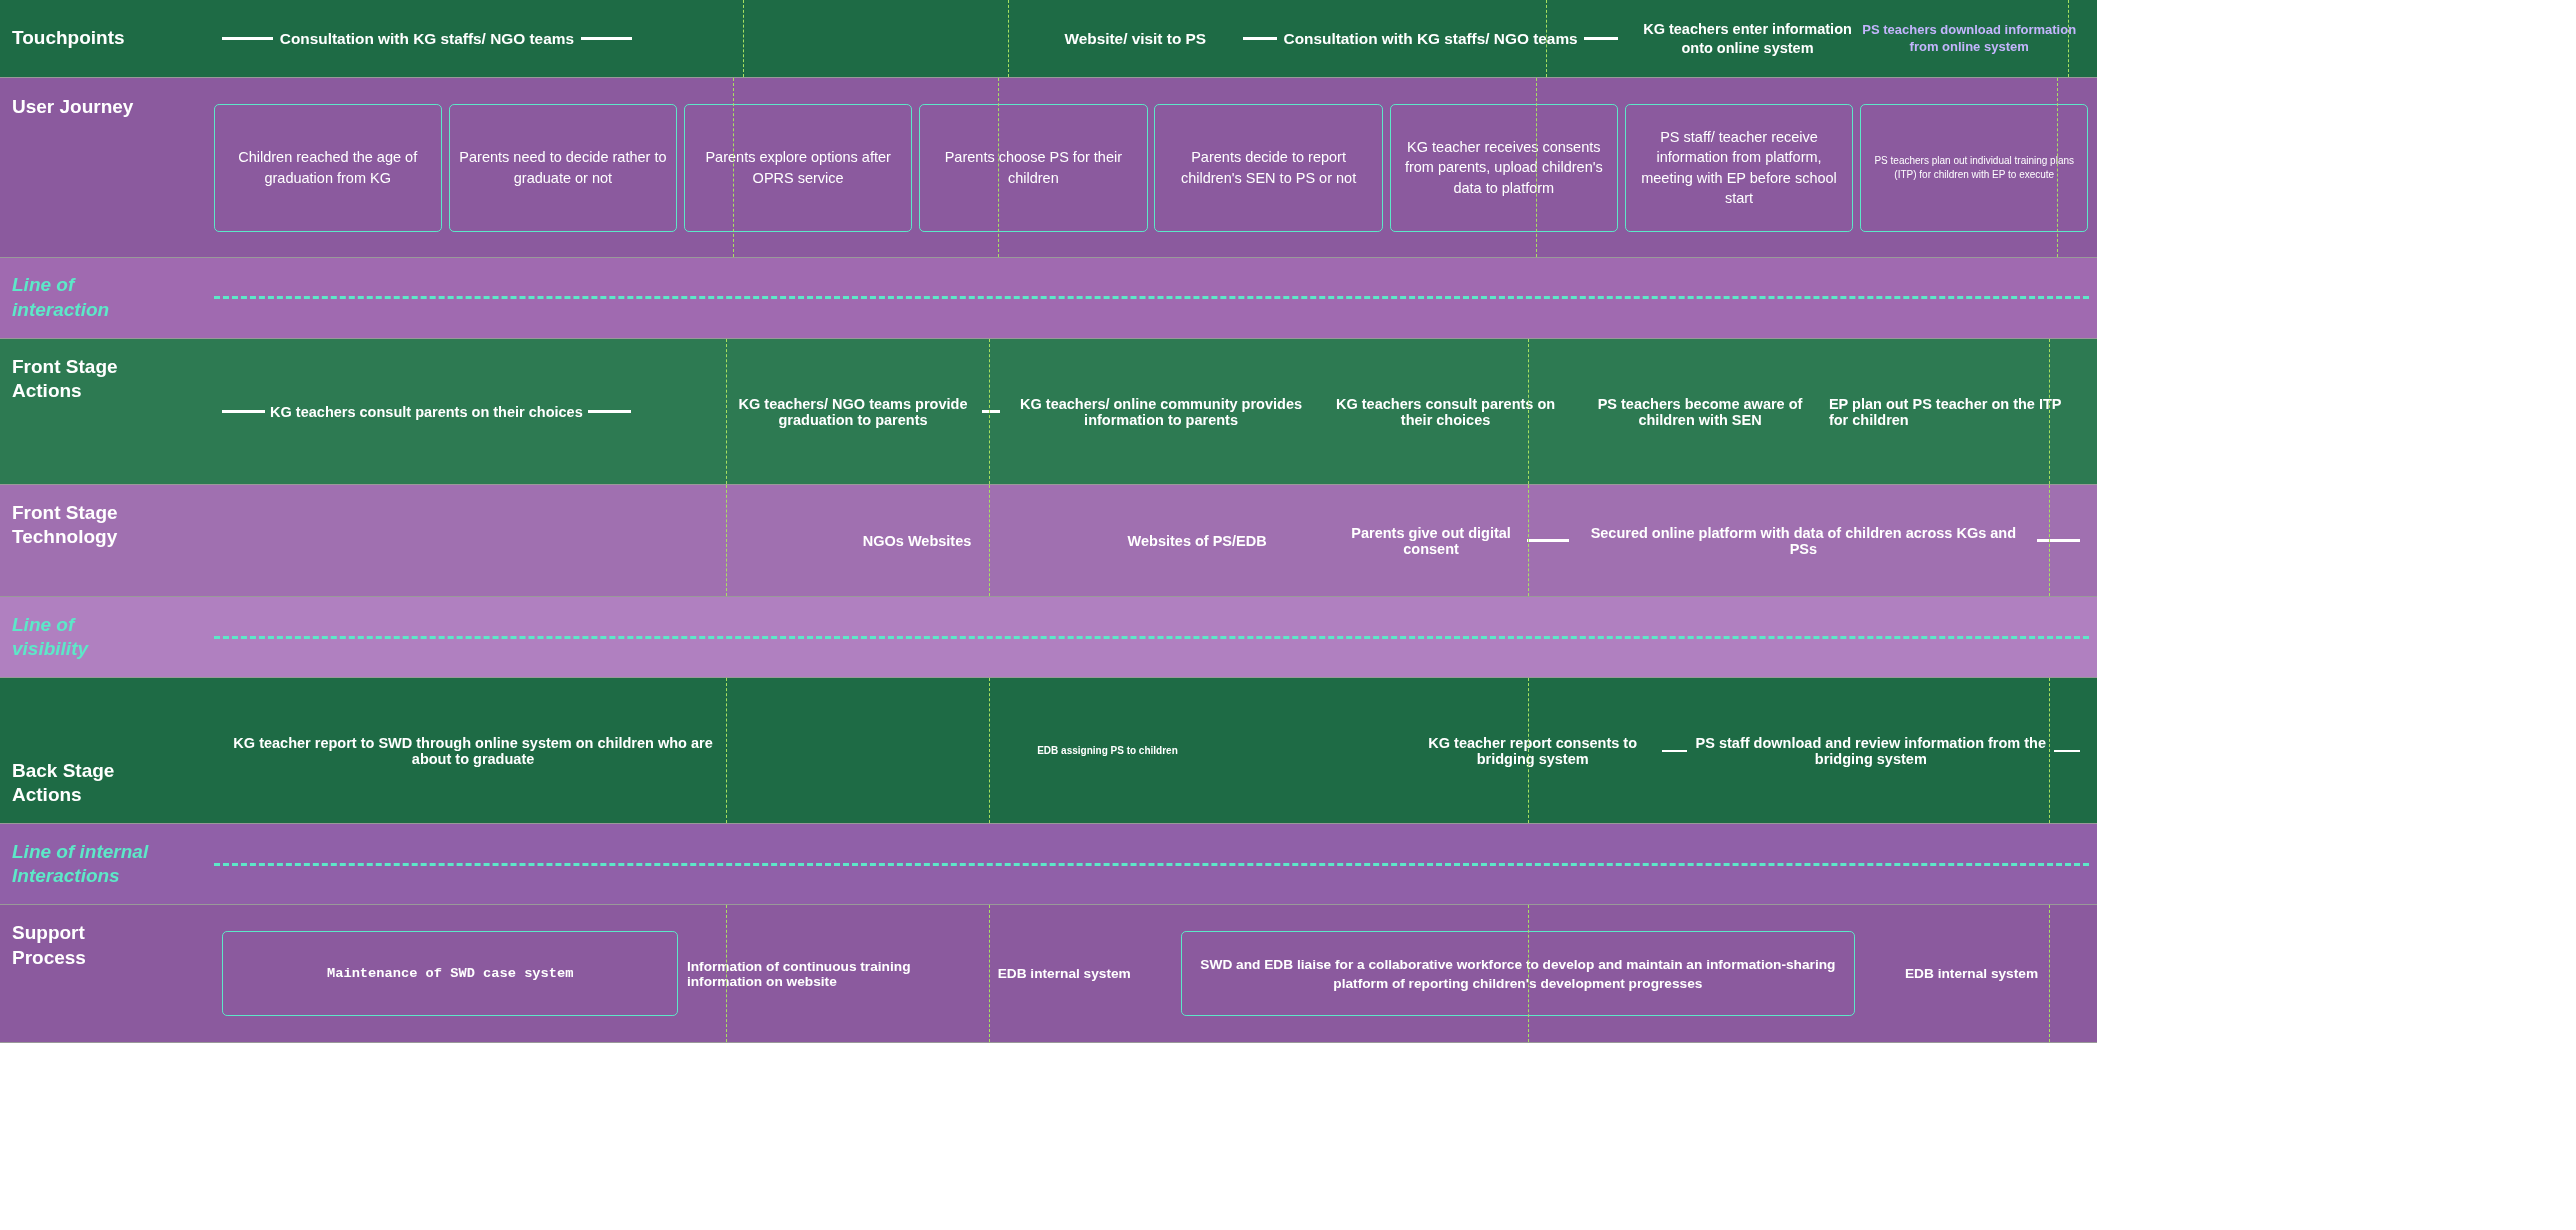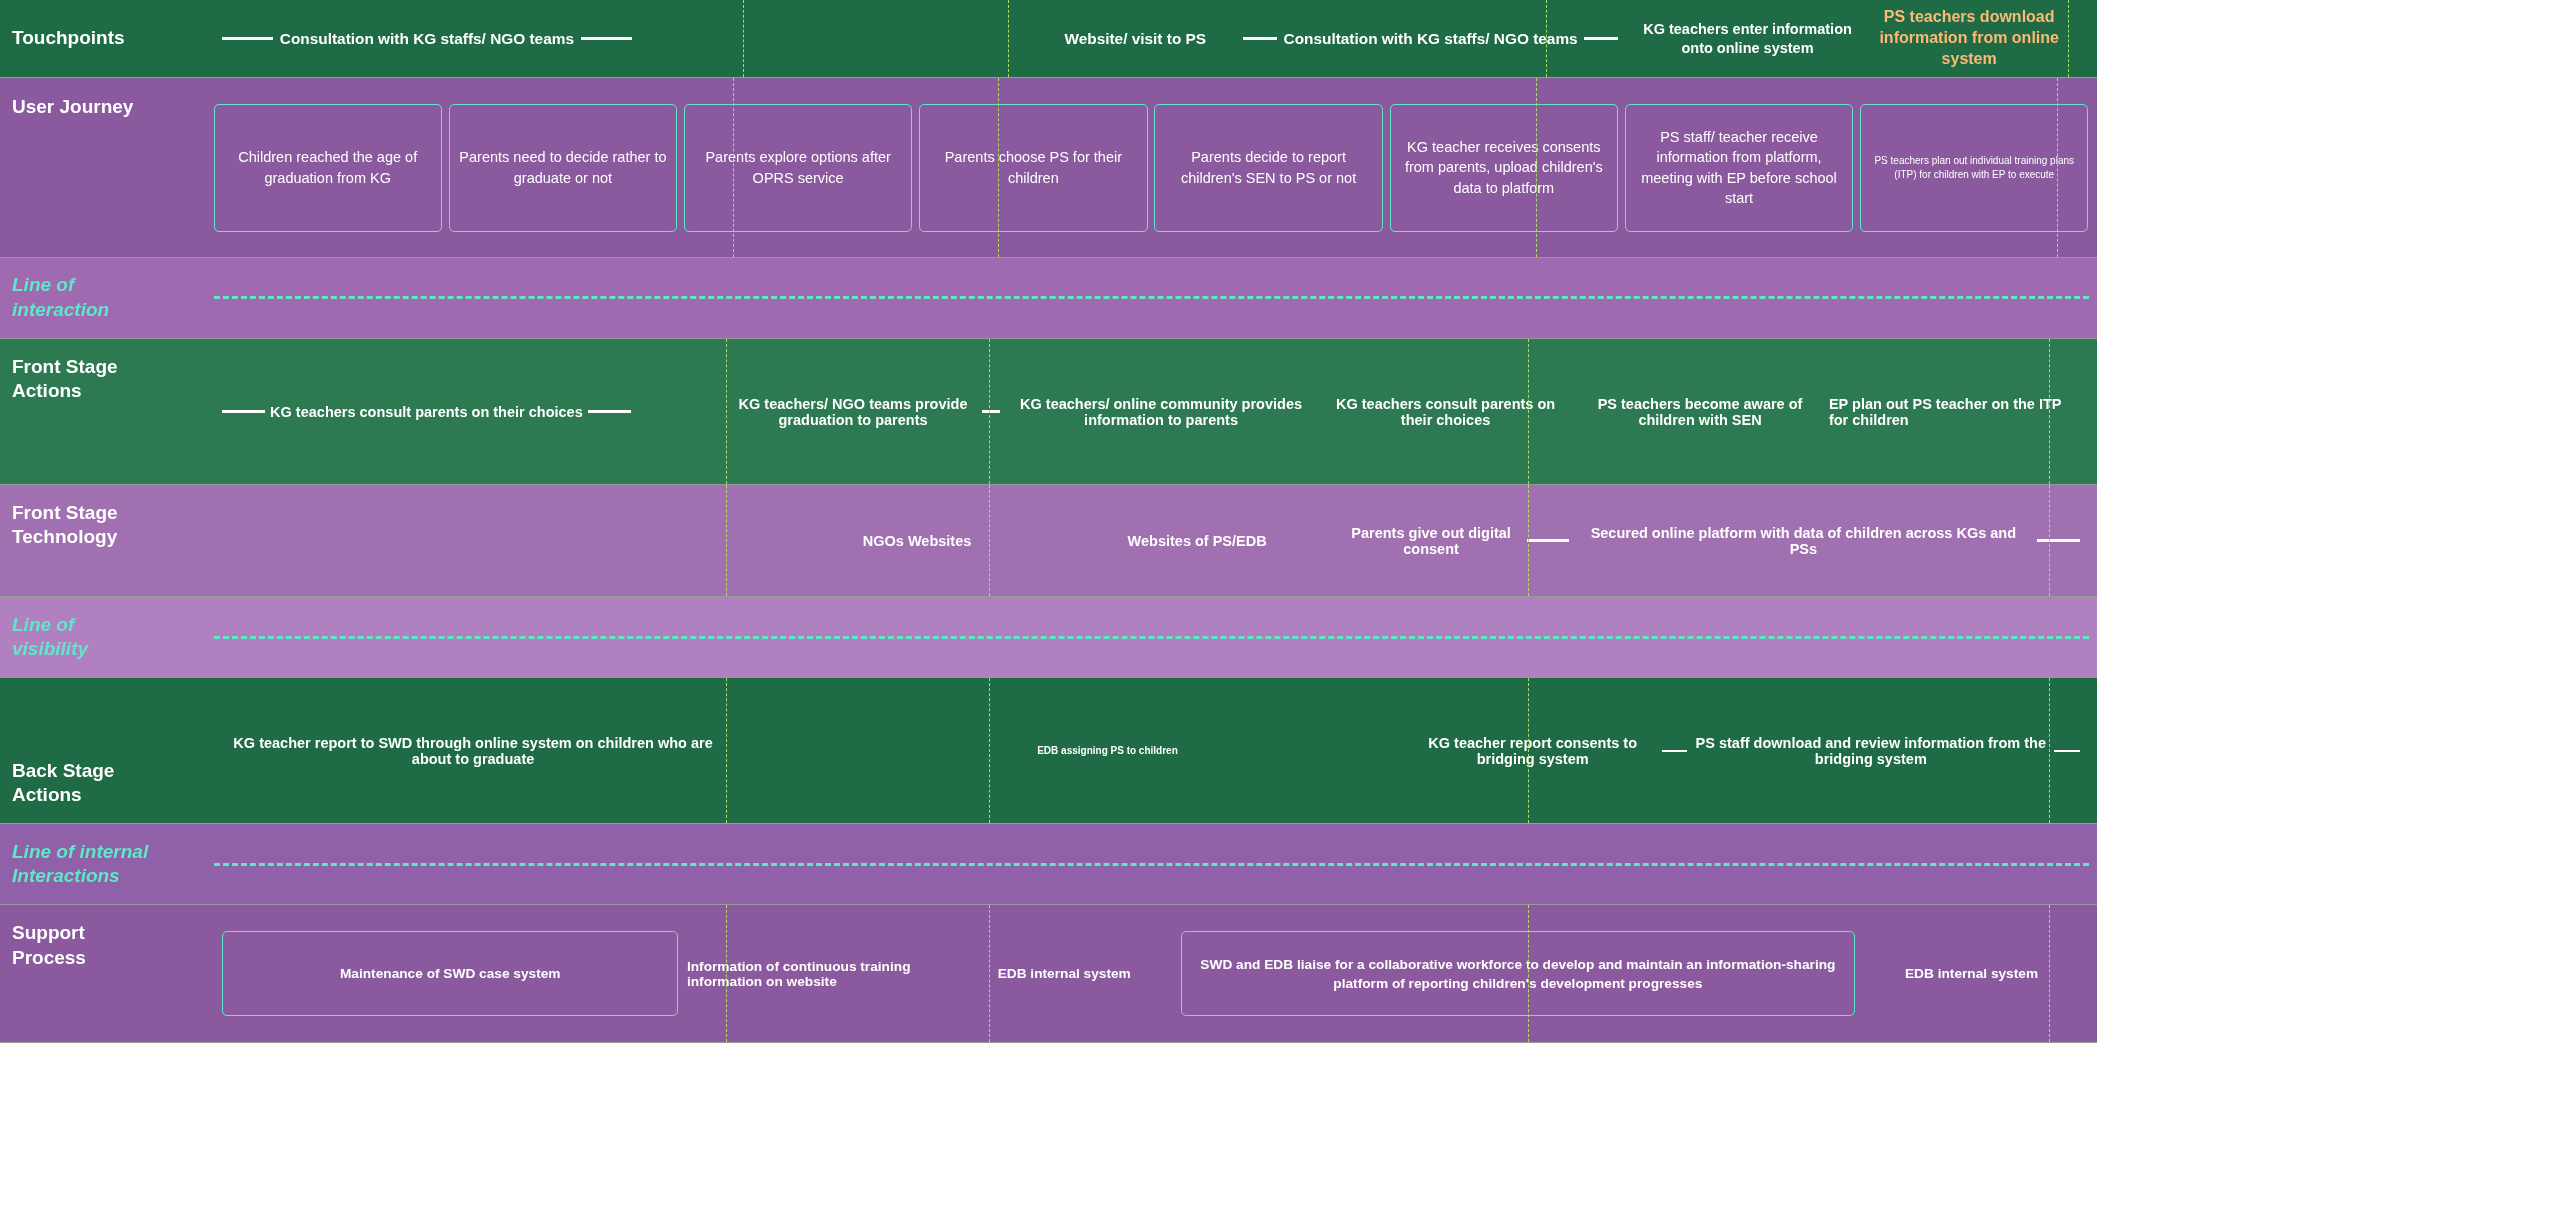--- a/index.html
+++ b/index.html
@@ -133,21 +133,21 @@
           <div style="width:34px; height:2.6px; background:#fff;"></div>
           <span style="color:#fff; font-size:15.4px; font-weight:bold; white-space:nowrap;">Consultation with KG staffs/ NGO teams</span>
           <div style="width:34px; height:2.6px; background:#fff;"></div>
         </div>
 
         <div style="display:flex; align-items:center; flex:1.2; justify-content:center; padding:3.4px;">
           <span style="color:#fff; font-size:14.5px; font-weight:bold; text-align:center; line-height:1.3;">KG teachers enter information onto online system</span>
         </div>
 
         <div style="display:flex; align-items:center; flex:1.2; justify-content:center; padding:3.4px;">
-          <span style="color:#fdba74; font-size:16px; font-weight:bold; text-align:center; line-height:1.3;">PS teachers download information from online system</span>
+          <span style="color:#c4b5fd; font-size:13px; font-weight:bold; text-align:center; line-height:1.3;">PS teachers download information from online system</span>
         </div>
       </div>
     </div>
   </div>
 
   <div class="row user-journey-row" style="min-height:179px;">
     <div class="row-label" style="background:#8b5a9e; min-height:179px; align-items:flex-start; padding-top:17px;">
       <span class="row-label-text">User Journey</span>
     </div>
     <div class="row-content" style="background:#8b5a9e; min-height:179px; padding:12px 8.5px; gap:6.8px; display:flex; align-items:center; position:relative; overflow:hidden;">
@@ -336,21 +336,21 @@
     </div>
     <div class="row-content" style="background:#8b5a9e; min-height:137px; position:relative; padding:12px 17px;">
 
       <div class="vdiv" style="left:521px;"></div>
       <div class="vdiv" style="left:784px;"></div>
       <div class="vdiv" style="left:1323px;"></div>
       <div class="vdiv" style="left:1844px;"></div>
 
       <div style="display:flex; align-items:center; width:100%; height:100%; gap:8.5px;">
 
-        <div class="support-card" style="flex:2; display:flex; align-items:center; justify-content:center; text-align:left; min-height:85px;">
+        <div class="support-card" style="flex:2; display:flex; align-items:center; justify-content:center; text-align:left; min-height:85px;font-family:Liberation Mono, monospace;">
           <span>Maintenance of SWD case system</span>
         </div>
 
         <div style="flex:1.2; display:flex; justify-content:center; text-align:left;">
           <span style="color:#fff; font-size:13.7px; font-weight:bold;">Information of continuous training information on website</span>
         </div>
 
         <div style="flex:1; display:flex; justify-content:center; text-align:center;">
           <span style="color:#fff; font-size:13.7px; font-weight:bold;">EDB internal system</span>
         </div>

